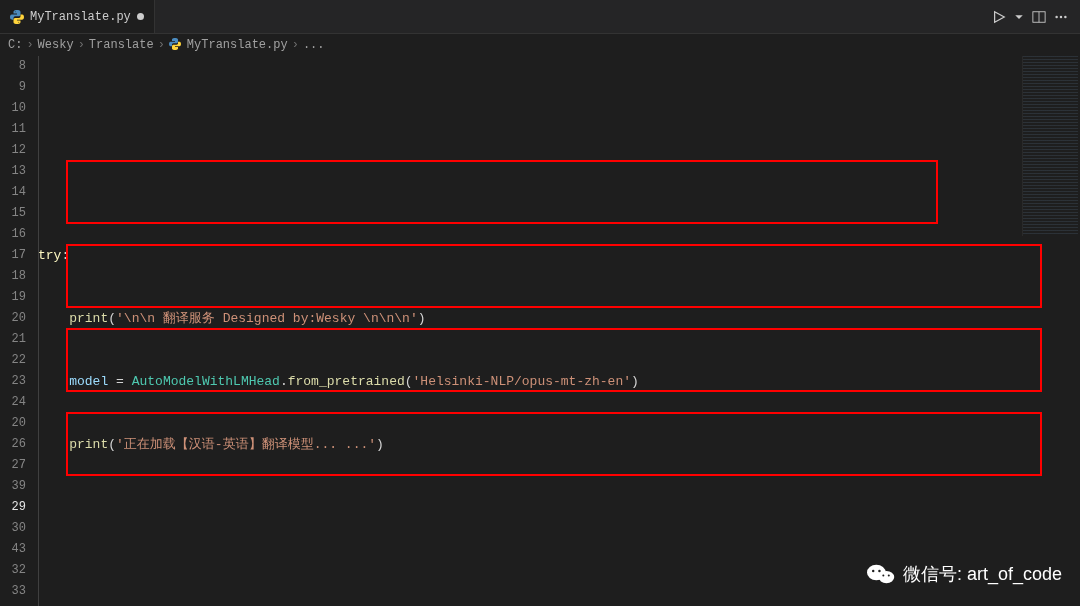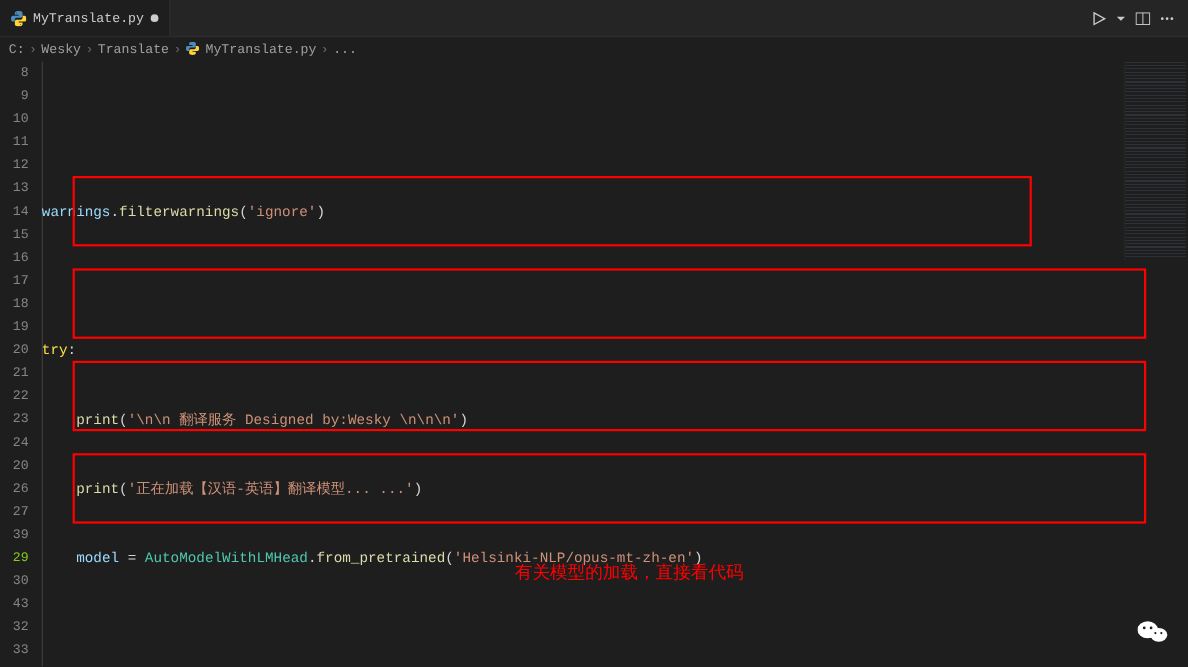--- a/index.html
+++ b/index.html
@@ -82,21 +82,21 @@
     position: relative;
   }
   .code-line { height: 21px; position: relative; }
   .indent-guide {
     position: absolute;
     top: 0;
     bottom: 0;
     border-left: 1px solid #404040;
   }
   
-  .kw { color: #fde047; }
+  .kw { color: #fef9c3; }
   .fn { color: #dcdcaa; }
   .str { color: #ce9178; }
   .var { color: #9cdcfe; }
   .cls { color: #4ec9b0; }
   .op { color: #d4d4d4; }
   .punct { color: #d4d4d4; }
   
   .red-box {
     position: absolute;
     border: 2px solid #ff0000;
@@ -214,37 +214,36 @@
       <div>19</div>
       <div>20</div>
       <div>21</div>
       <div>22</div>
       <div>23</div>
       <div>24</div>
       <div>20</div>
       <div>26</div>
       <div>27</div>
       <div>39</div>
-      <div style="color: #84cc16;">29</div>
+      <div style="color: #e5e5e5;">29</div>
       <div>30</div>
       <div>43</div>
       <div>32</div>
       <div>33</div>
     </div>
   <div class="code" id="code">
     
     <div class="indent-guide" style="left:0px"></div>
 
     
-    <div class="code-line"><span class="var">warnings</span><span class="punct">.</span><span class="fn">filterwarnings</span><span class="punct">(</span><span class="str">'ignore'</span><span class="punct">)</span></div>
     <div class="code-line"></div>
     <div class="code-line"><span class="kw">try</span><span class="punct">:</span></div>
     <div class="code-line">    <span class="fn">print</span><span class="punct">(</span><span class="str">'\n\n 翻译服务 Designed by:Wesky \n\n\n'</span><span class="punct">)</span></div>
+    <div class="code-line">    <span class="var">model</span> <span class="op">=</span> <span class="cls">AutoModelWithLMHead</span><span class="punct">.</span><span class="fn">from_pretrained</span><span class="punct">(</span><span class="str">'Helsinki-NLP/opus-mt-zh-en'</span><span class="punct">)</span></div>
     <div class="code-line">    <span class="fn">print</span><span class="punct">(</span><span class="str">'正在加载【汉语-英语】翻译模型... ...'</span><span class="punct">)</span></div>
-    <div class="code-line">    <span class="var">model</span> <span class="op">=</span> <span class="cls">AutoModelWithLMHead</span><span class="punct">.</span><span class="fn">from_pretrained</span><span class="punct">(</span><span class="str">'Helsinki-NLP/opus-mt-zh-en'</span><span class="punct">)</span></div>
     
     
     
     
     
     
     
     
     
     
@@ -257,30 +256,30 @@
     
     
     
 
     
     <div class="red-box" style="top:104px;left:28px;width:872px;height:64px;"></div>
     <div class="red-box" style="top:188px;left:28px;width:976px;height:64px;"></div>
     <div class="red-box" style="top:272px;left:28px;width:976px;height:64px;"></div>
     <div class="red-box" style="top:356px;left:28px;width:976px;height:64px;"></div>
 
-    <div class="annotation" style="top:454px;left:430px;">有关模型的加载，直接看代码</div>
   </div>
 </div>
 
 <div class="minimap"></div>
 
 <div class="watermark">
   <span class="wechat-icon">
     <svg viewBox="0 0 36 30" width="28" height="24">
         <ellipse cx="12" cy="13" rx="12" ry="10" fill="#fff"></ellipse>
         <ellipse cx="25" cy="19" rx="10" ry="8" fill="#fff"></ellipse>
         <circle cx="8" cy="11" r="1.6" fill="#1e1e1e"></circle>
         <circle cx="16" cy="11" r="1.6" fill="#1e1e1e"></circle>
         <circle cx="21" cy="17" r="1.3" fill="#1e1e1e"></circle>
         <circle cx="28" cy="17" r="1.3" fill="#1e1e1e"></circle>
       </svg>
   </span>
+  <span><span>微信号</span>: <span>art_of_code</span></span>
 </div>
 
 </body></html>

